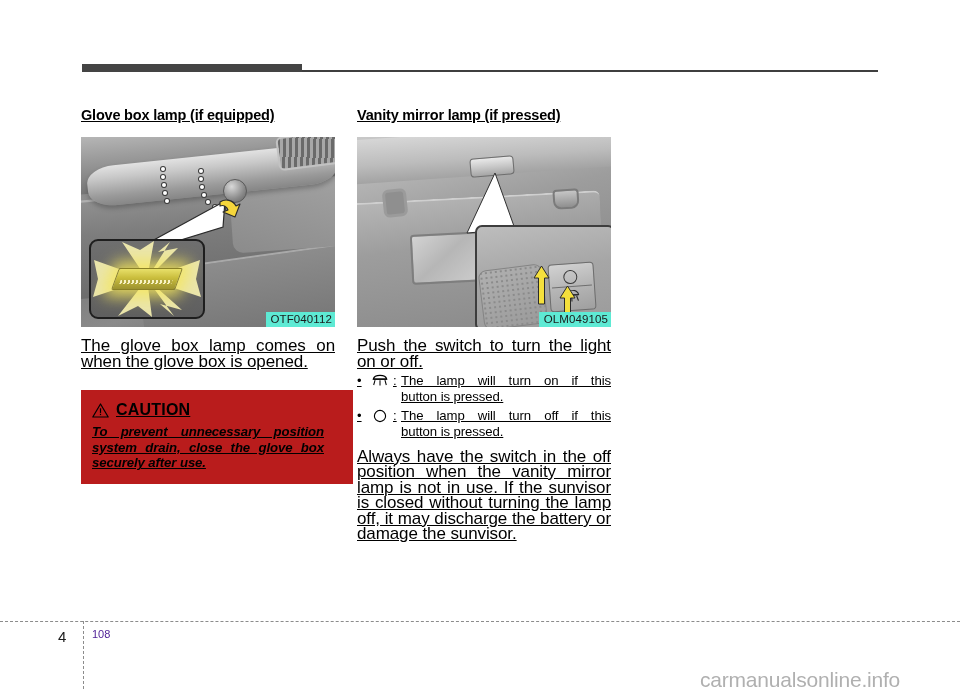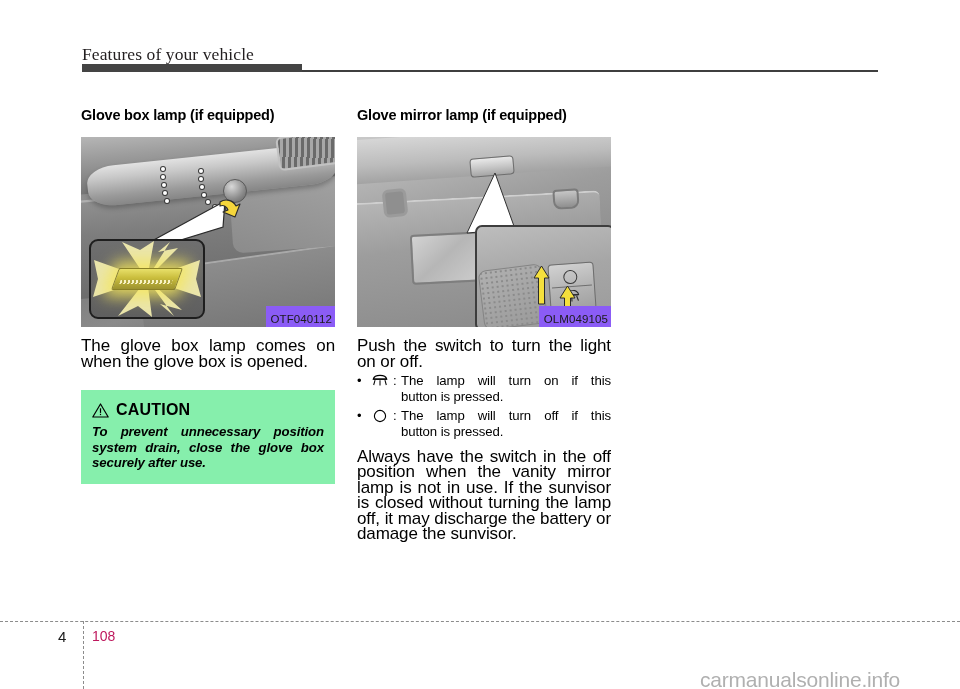--- a/index.html
+++ b/index.html
@@ -54,20 +54,21 @@
     position: absolute;
     left: 0;
     top: 0;
     width: 960px;
     height: 689px;
   }
   .col {
     position: absolute;
     top: 108px;
     width: 254px;
+    text-decoration: underline;
   }
   .col-left { left: 81px; }
   .col-right { left: 357px; }
 
   .section-heading {
     font-size: 14.5px;
     font-weight: bold;
     color: #000000;
     letter-spacing: -0.2px;
     white-space: nowrap;
@@ -80,25 +81,25 @@
     position: relative;
     width: 254px;
     height: 190px;
     overflow: hidden;
     background: #9a9a9a;
   }
   .fig-caption {
     position: absolute;
     right: 0;
     bottom: 0;
-    background: #8b5cf6;
+    background: #5eead4;
     color: #1a1a1a;
     font-size: 11.5px;
     line-height: 14px;
-    padding: 6px 3px 1px 5px;
+    padding: 0 3px 1px 5px;
     letter-spacing: 0.1px;
     z-index: 40;
   }
 
   
   .gb-bg {
     position: absolute; inset: 0;
     background:
       linear-gradient(160deg, #7d7d7d 0%, #8e8e8e 22%, #777777 45%, #8a8a8a 70%, #6f6f6f 100%);
   }
@@ -319,22 +320,22 @@
     color: #000000;
     text-align: justify;
     margin: 11px 0 0 0;
     letter-spacing: -0.1px;
   }
   .body-text.tight { margin-top: 9px; }
 
   
   .caution-box {
     margin-top: 21px;
-    background: #86efac;
-    padding: 11px 11px 13px 11px;
+    background: #b91c1c;
+    padding: 11px 29px 13px 11px;
     width: 232px;
   }
   .caution-head {
     display: flex;
     align-items: center;
     gap: 7px;
     margin-bottom: 5px;
   }
   .caution-tri {
     width: 17px; height: 15px;
@@ -409,38 +410,37 @@
   }
   .footer-chapter {
     position: absolute;
     left: 58px; top: 628px;
     font-size: 15px;
     color: #1a1a1a;
   }
   .footer-page {
     position: absolute;
     left: 92px; top: 628px;
-    font-size: 14px;
-    color: #be185d;
+    font-size: 11px;
+    color: #4c1d95;
   }
   .watermark {
     position: absolute;
     left: 676px; top: 668px;
     font-size: 21px;
     color: #b0b0b0;
     letter-spacing: -0.2px;
     white-space: nowrap;
     margin-left: 24px;
   }
 </style>
 </head>
 <body>
 
 <div class="page-header">
-  <div class="header-title">Features of your vehicle</div>
   <div class="header-rule-thin"></div>
   <div class="header-rule-thick"></div>
 </div>
 
 <div class="content">
 
   <div class="col col-left">
 
     <div class="section-heading">Glove box lamp (if equipped)</div>
 
@@ -507,21 +507,21 @@
         </svg>
         <span class="caution-title">CAUTION</span>
       </div>
       <div class="caution-body">To prevent unnecessary position system drain, close the glove box securely after use.</div>
     </div>
 
   </div>
 
   <div class="col col-right">
 
-    <div class="section-heading">Glove mirror lamp (if equipped)</div>
+    <div class="section-heading">Vanity mirror lamp (if pressed)</div>
 
     <div class="figure">
       <div class="vm-bg"></div>
       <div class="vm-headliner"></div>
       <div class="vm-visor"></div>
       <div class="vm-mirror"></div>
       <div class="vm-lamp-housing"></div>
       <div class="vm-clip"></div>
       <div class="vm-hook"></div>
 

